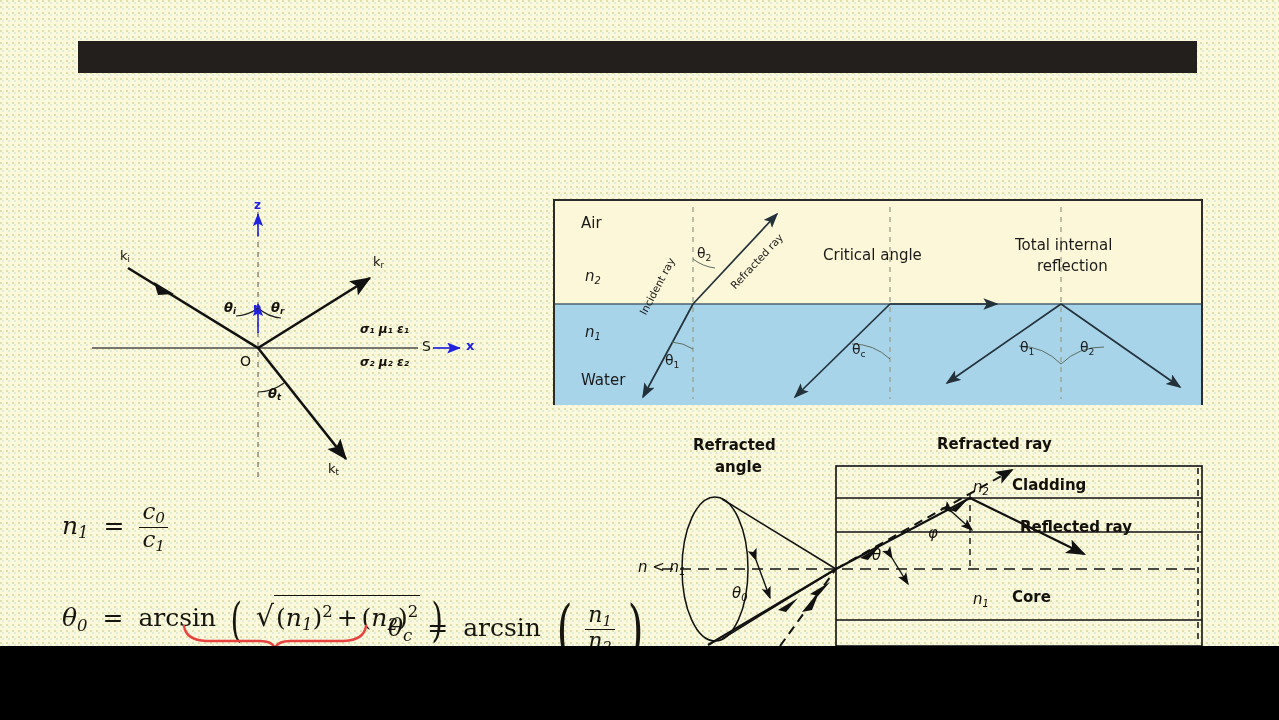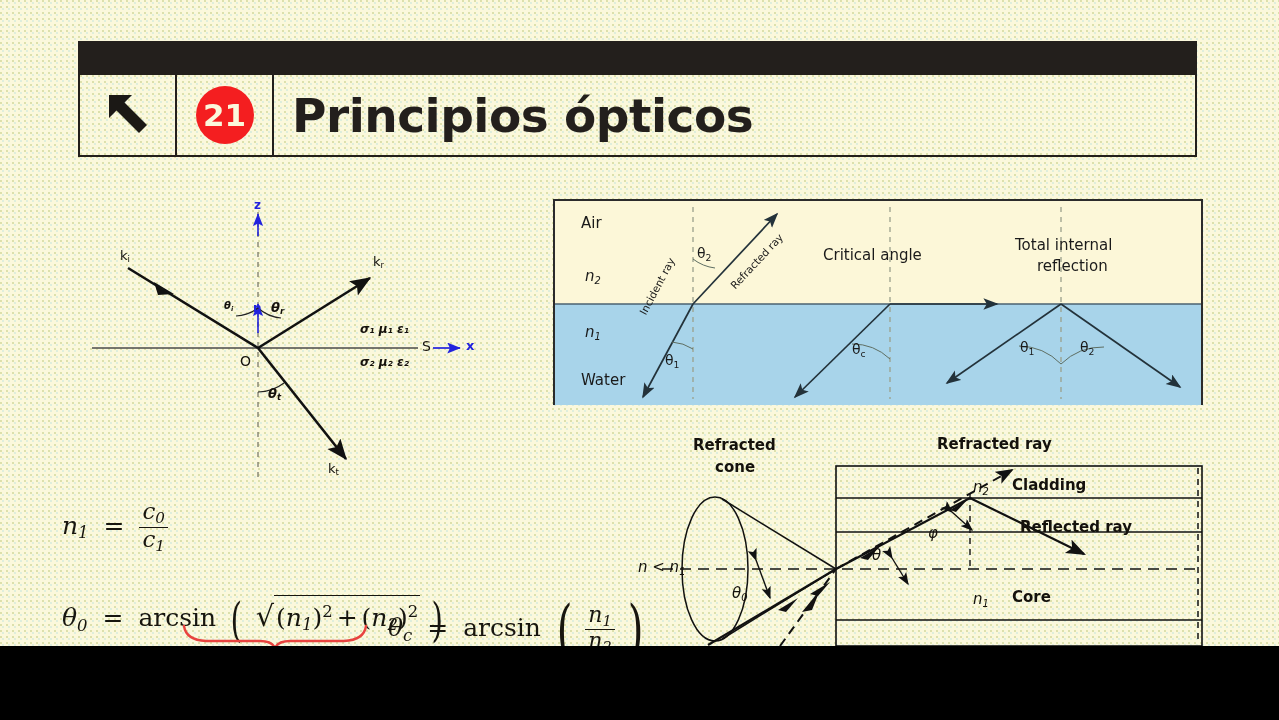--- a/index.html
+++ b/index.html
@@ -82,35 +82,20 @@
   .rad{display:inline-block;position:relative;padding-left:2px;}
   .radbar{border-top:1.6px solid #17150f;padding:6px 2px 0 2px;display:inline-block;}
 </style>
 </head>
 <body>
 
 <div id="slide">
 
   <div id="header-darkbar"></div>
 
-  <div id="header-box">
-    <div class="hdr-cell" id="hdr-back">
-      <svg width="52" height="52" viewBox="0 0 52 52">
-        <path d="M7 6 L30 6 L22.5 13.5 L45 36 L37 44 L14.5 21.5 L7 29 Z" fill="#1b1815"></path>
-      </svg>
-    </div>
-    <div class="hdr-cell" id="hdr-num">
-      <div class="badge">
-        <span>21</span>
-      </div>
-    </div>
-    <div class="hdr-cell" id="hdr-title">
-      <span>Principios ópticos</span>
-    </div>
-  </div>
 
   <div class="fig" id="fig-fresnel">
     <svg width="410" height="300" viewBox="0 0 410 300">
       <defs>
         <marker id="ah" markerWidth="9" markerHeight="9" refX="7.5" refY="3.2" orient="auto">
           <path d="M0,0 L8,3.2 L0,6.4 L1.6,3.2 Z" fill="#111"></path>
         </marker>
         <marker id="ahb" markerWidth="9" markerHeight="9" refX="7.5" refY="3.2" orient="auto">
           <path d="M0,0 L8,3.2 L0,6.4 L1.6,3.2 Z" fill="#2222dd"></path>
         </marker>
@@ -147,21 +132,21 @@
     <div class="lbl" style="left:32px;top:52px;font-size:13px;">
       <span>k</span><span class="sub">i</span>
     </div>
     <div class="lbl" style="left:285px;top:58px;font-size:13px;">
       <span>k</span><span class="sub">r</span>
     </div>
     <div class="lbl" style="left:240px;top:265px;font-size:13px;">
       <span>k</span><span class="sub">t</span>
     </div>
 
-    <div class="lbl" style="left:136px;top:104px;font-size:10px;font-weight:bold;font-style:italic;">
+    <div class="lbl" style="left:136px;top:104px;font-size:13px;font-weight:bold;font-style:italic;">
       <span>θ</span><span class="sub">i</span>
     </div>
     <div class="lbl" style="left:183px;top:104px;font-size:13px;font-weight:bold;font-style:italic;">
       <span>θ</span><span class="sub">r</span>
     </div>
     <div class="lbl" style="left:180px;top:190px;font-size:13px;font-weight:bold;font-style:italic;">
       <span>θ</span><span class="sub">t</span>
     </div>
     <div class="lbl" style="left:272px;top:126px;font-size:12px;font-weight:bold;font-style:italic;">σ₁ μ₁ ε₁</div>
     <div class="lbl" style="left:272px;top:159px;font-size:12px;font-weight:bold;font-style:italic;">σ₂ μ₂ ε₂</div>
@@ -267,21 +252,21 @@
       <line x1="310" y1="62" x2="310" y2="134" stroke="#111" stroke-width="1.4" stroke-dasharray="6,5"></line>
 
       <line x1="96" y1="128" x2="110" y2="166" stroke="#111" stroke-width="1.4" marker-start="url(#fa)" marker-end="url(#fa)"></line>
 
       <line x1="232" y1="126" x2="248" y2="152" stroke="#111" stroke-width="1.4" marker-start="url(#fa)" marker-end="url(#fa)"></line>
 
       <line x1="292" y1="80" x2="312" y2="98" stroke="#111" stroke-width="1.4" marker-start="url(#fa)" marker-end="url(#fa)"></line>
     </svg>
 
     <div class="lbl" style="left:33px;top:4px;font-size:15px;font-weight:bold;">Refracted</div>
-    <div class="lbl" style="left:55px;top:26px;font-size:15px;font-weight:bold;">cone</div>
+    <div class="lbl" style="left:55px;top:26px;font-size:15px;font-weight:bold;">angle</div>
     <div class="lbl" style="left:277px;top:3px;font-size:15px;font-weight:bold;">Refracted ray</div>
     <div class="lbl" style="left:360px;top:86px;font-size:15px;font-weight:bold;">Reflected ray</div>
 
     <div class="lbl" style="left:-22px;top:126px;font-size:15px;font-style:italic;">
       <span>n &lt; n</span><span class="sub">1</span>
     </div>
     <div class="lbl" style="left:313px;top:46px;font-size:15px;font-style:italic;">
       <span>n</span><span class="sub">2</span>
     </div>
     <div class="lbl" style="left:352px;top:44px;font-size:15px;font-weight:bold;">Cladding</div>

